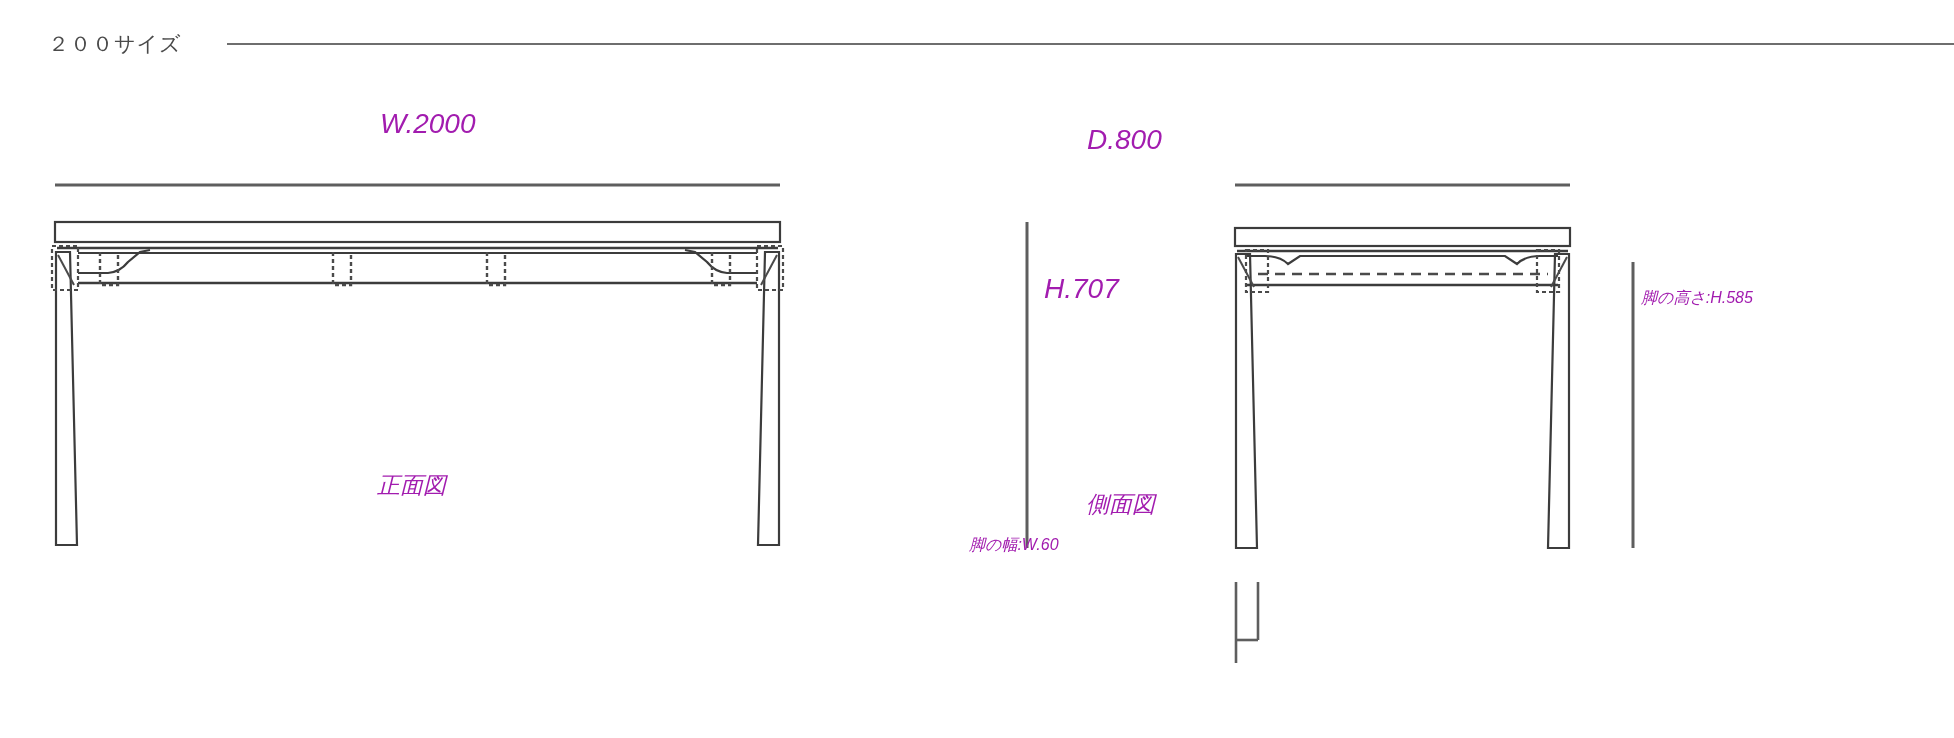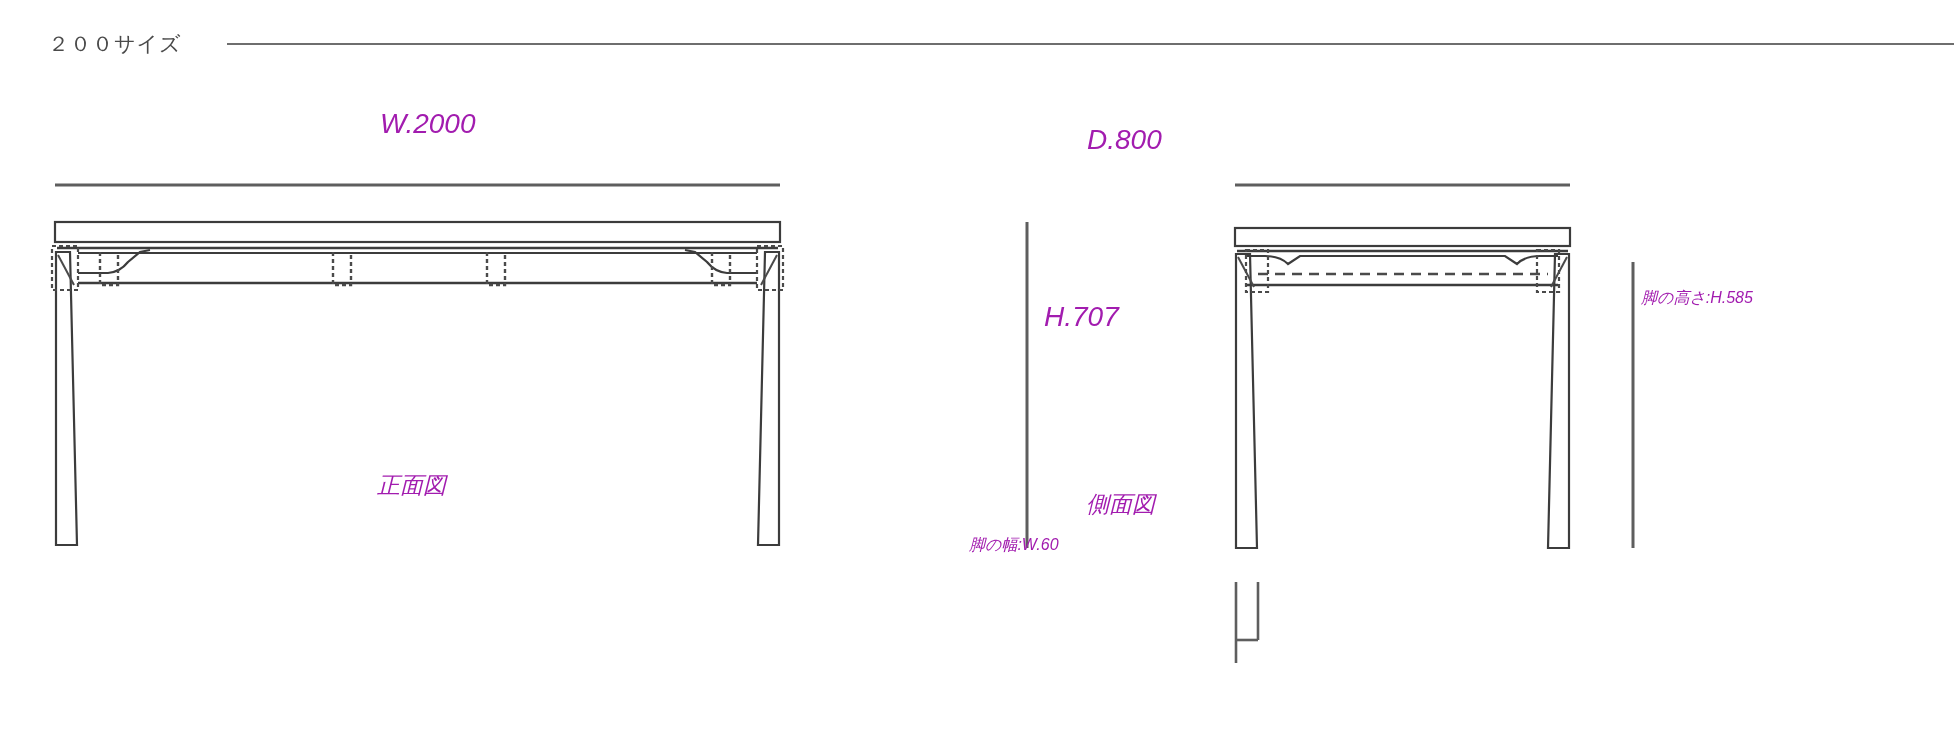--- a/index.html
+++ b/index.html
@@ -67,21 +67,21 @@
   }
   .view-caption {
     font-size: 23px;
   }
   .leg-label {
     font-size: 16px;
   }
 
   .lbl-w2000   { left: 380px;  top: 108px; }
   .lbl-d800    { left: 1087px; top: 124px; }
-  .lbl-h707    { left: 1044px; top: 301px; }
+  .lbl-h707    { left: 1044px; top: 273px; }
   .lbl-leg-h   { left: 1641px; top: 288px; }
   .lbl-front   { left: 377px;  top: 470px; }
   .lbl-side    { left: 1086px; top: 489px; }
   .lbl-leg-w   { left: 969px;  top: 535px; }
 </style>
 </head>
 <body>
 
 <div class="page">
 

